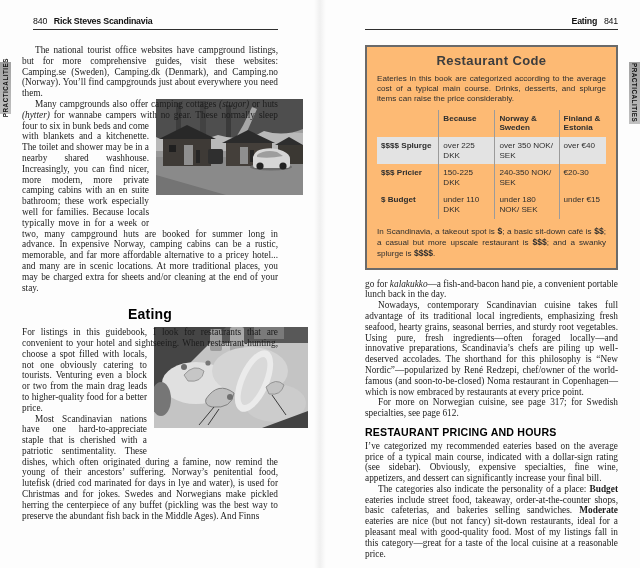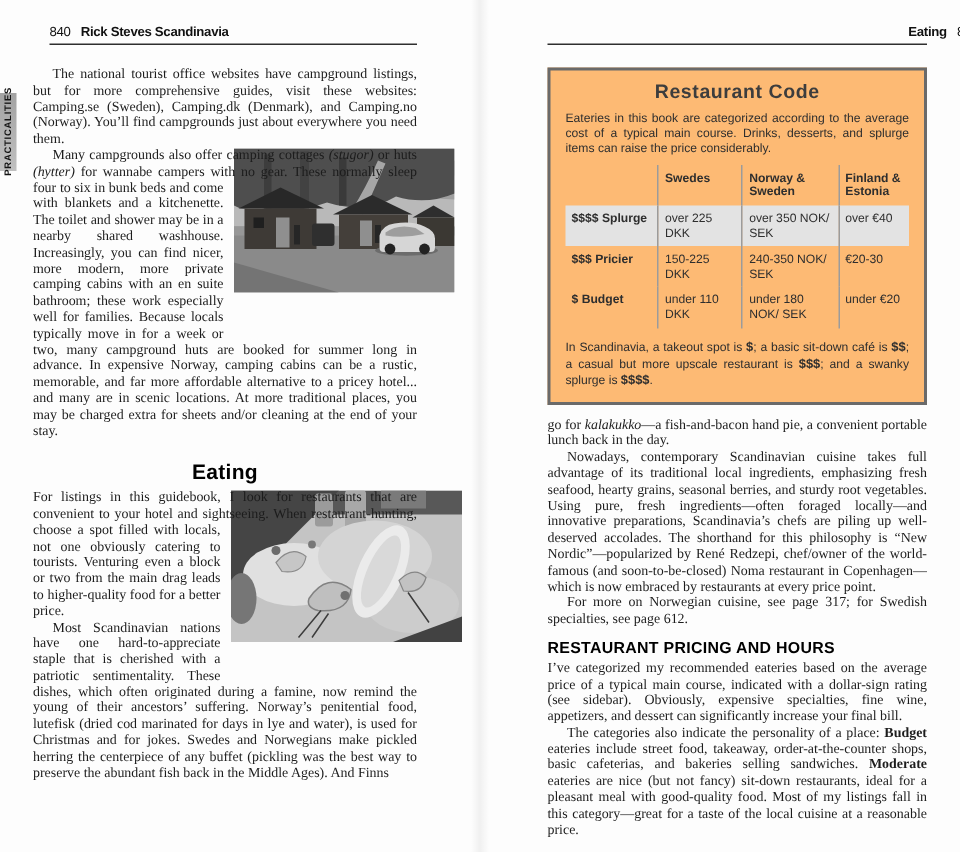--- a/index.html
+++ b/index.html
@@ -1,18 +1,18 @@
 <!DOCTYPE html>
 <html><head>
 <meta charset="utf-8">
 <style>
   html,body{margin:0;padding:0;background:#ffffff;}
   .spread{position:relative;width:640px;height:568px;background:#fdfdfd;overflow:hidden;
           font-family:"Liberation Serif", serif;color:#1c1c1c;}
-  .page{position:absolute;top:0;height:568px;width:320px;overflow:hidden;padding-left:34px;}
+  .page{position:absolute;top:0;height:568px;width:320px;overflow:hidden;}
   .page-left{left:0;}
   .page-right{left:320px;}
   .spine{position:absolute;left:314px;top:0;width:12px;height:568px;
          background:linear-gradient(90deg,rgba(0,0,0,0),rgba(0,0,0,0.05),rgba(0,0,0,0));}
 
   
   .runhead{position:absolute;top:16px;font-family:"Liberation Sans",sans-serif;
            font-size:8.8px;letter-spacing:-0.2px;color:#111;white-space:nowrap;}
   .runhead .pgnum{font-weight:400;}
   .runhead .rtitle{font-weight:700;}
@@ -179,21 +179,21 @@
         <table class="price-table">
           <colgroup>
               <col class="c0">
               <col class="c1">
               <col class="c2">
               <col class="c3">
             </colgroup>
         <thead>
               <tr>
                 <th></th>
-                <th>Swedes</th>
+                <th>Because</th>
                 <th>Norway &amp; Sweden</th>
                 <th>Finland &amp; Estonia</th>
               </tr>
             </thead>
             <tbody>
               <tr class="shaded">
                 <th>$$$$ Splurge</th>
                 <td>over 225 DKK</td>
                 <td>over 350 NOK/ SEK</td>
                 <td>over €40</td>
@@ -201,21 +201,21 @@
               <tr>
                 <th>$$$ Pricier</th>
                 <td>150-225 DKK</td>
                 <td>240-350 NOK/ SEK</td>
                 <td>€20-30</td>
               </tr>
               <tr>
                 <th>$ Budget</th>
                 <td>under 110 DKK</td>
                 <td>under 180 NOK/ SEK</td>
-                <td>under €20</td>
+                <td>under €15</td>
               </tr>
             </tbody>
           </table>
         <p class="codebox-note"><span>In Scandinavia, a takeout spot is </span><span class="seg-bold">$</span><span>; a basic sit-down café is </span><span class="seg-bold">$$</span><span>; a casual but more upscale restaurant is </span><span class="seg-bold">$$$</span><span>; and a swanky splurge is </span><span class="seg-bold">$$$$</span><span>.</span></p>
       </div>
       <p class="para"><span>go for </span><span class="seg-italic">kalakukko</span><span>—a fish-and-bacon hand pie, a convenient portable lunch back in the day.</span></p>
       <p class="para indent"><span>Nowadays, contemporary Scandinavian cuisine takes full advantage of its traditional local ingredients, emphasizing fresh seafood, hearty grains, seasonal berries, and sturdy root vegetables. Using pure, fresh ingredients—often foraged locally—and innovative preparations, Scandinavia’s chefs are piling up well-deserved accolades. The shorthand for this philosophy is “New Nordic”—popularized by René Redzepi, chef/owner of the world-famous (and soon-to-be-closed) Noma restaurant in Copenhagen—which is now embraced by restaurants at every price point.</span></p>
       <p class="para indent"><span>For more on Norwegian cuisine, see page 317; for Swedish specialties, see page 612.</span></p>
       <h2 class="sub-h2">RESTAURANT PRICING AND HOURS</h2>
       <p class="para"><span>I’ve categorized my recommended eateries based on the average price of a typical main course, indicated with a dollar-sign rating (see sidebar). Obviously, expensive specialties, fine wine, appetizers, and dessert can significantly increase your final bill.</span></p>

